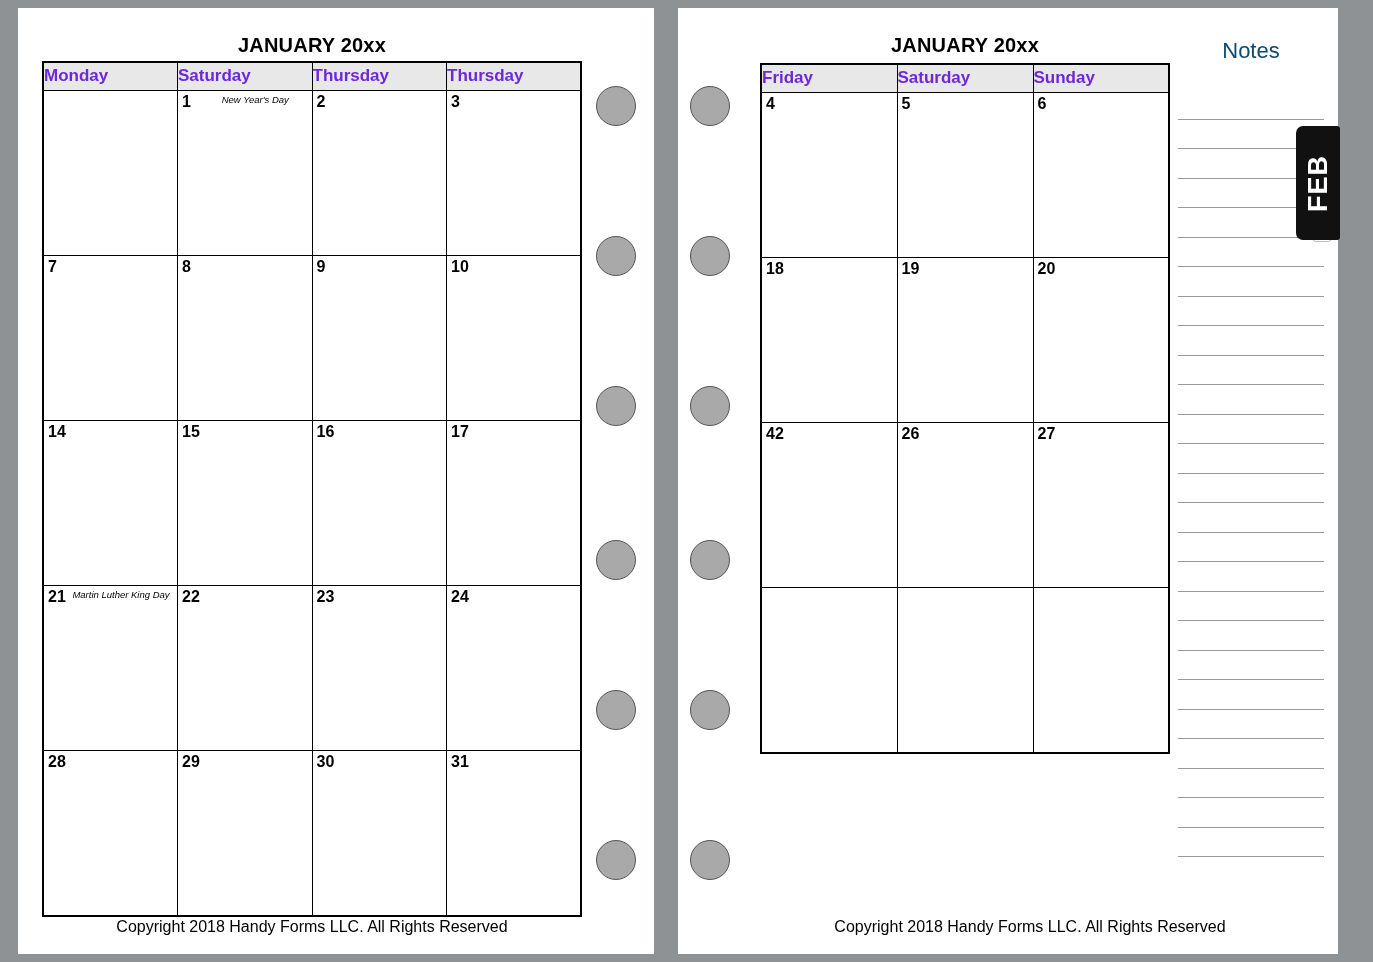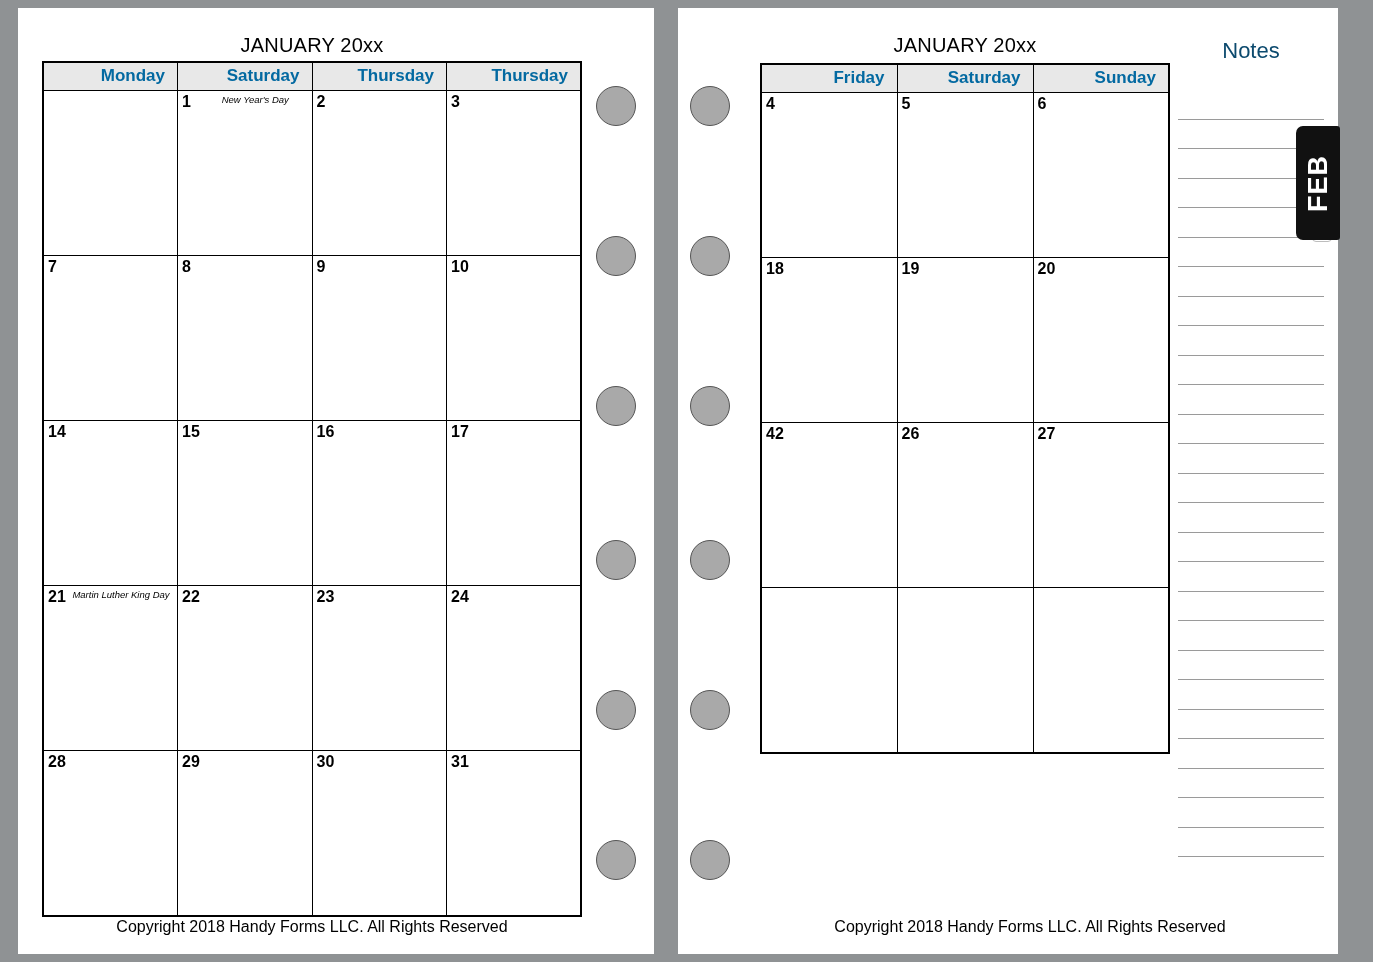--- a/index.html
+++ b/index.html
@@ -43,42 +43,42 @@
   
   .cal-block {
     position: absolute;
     top: 26px;
   }
   .cal-left  { left: 24px; width: 540px; }
   .cal-right { left: 82px; width: 410px; }
 
   .month-title {
     text-align: center;
-    font-weight: normal;
+    font-weight: bold;
     font-size: 20px;
     color: #000;
     margin: 0 0 4px 0;
     letter-spacing: 0.2px;
   }
   .cal-right .month-title { margin-bottom: 6px; }
 
   table.cal {
     border-collapse: collapse;
     table-layout: fixed;
     width: 100%;
     border: 2px solid #000;
   }
   table.cal th {
     border: 1.5px solid #000;
     background: #e8e8e8;
     font-size: 17px;
     font-weight: bold;
     padding: 3px 12px 4px 0;
-    text-align: right;
-    color: #0369a1;
+    text-align: left;
+    color: #6d28d9;
   }
   table.cal td {
     border: 1.5px solid #000;
     vertical-align: top;
     height: 164px;
     padding: 0;
     position: relative;
   }
   .daynum {
     position: absolute;

